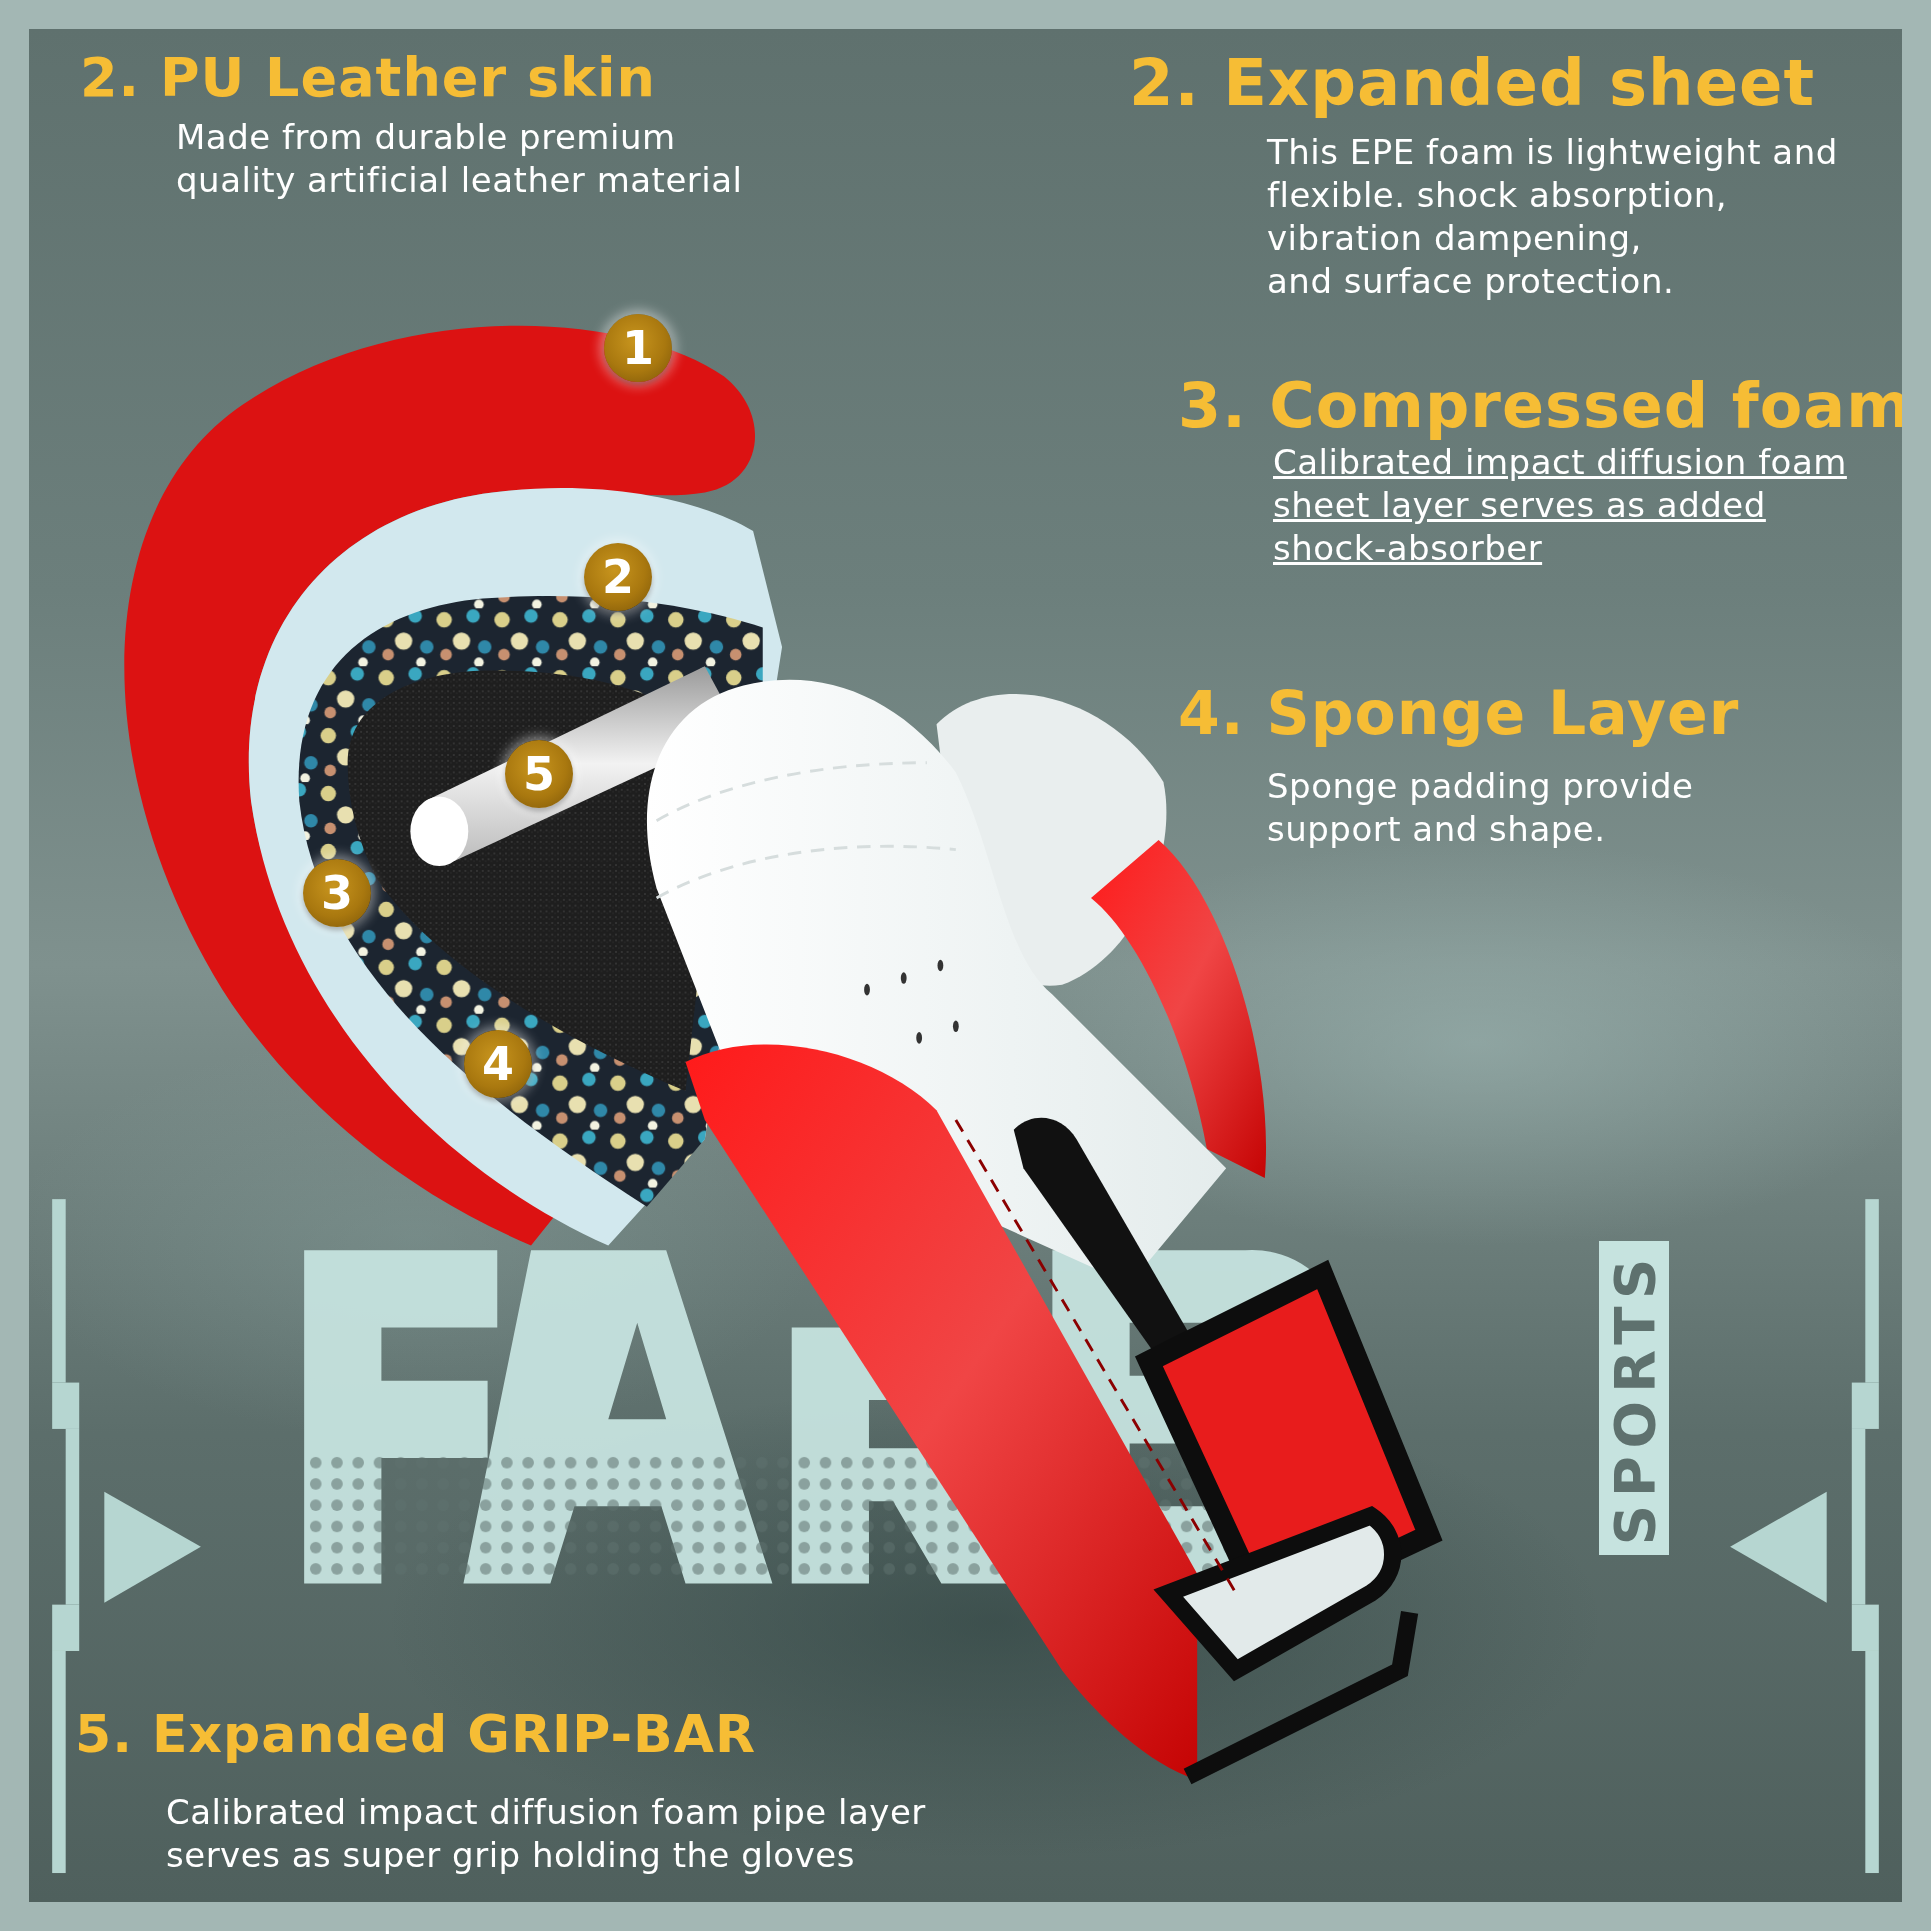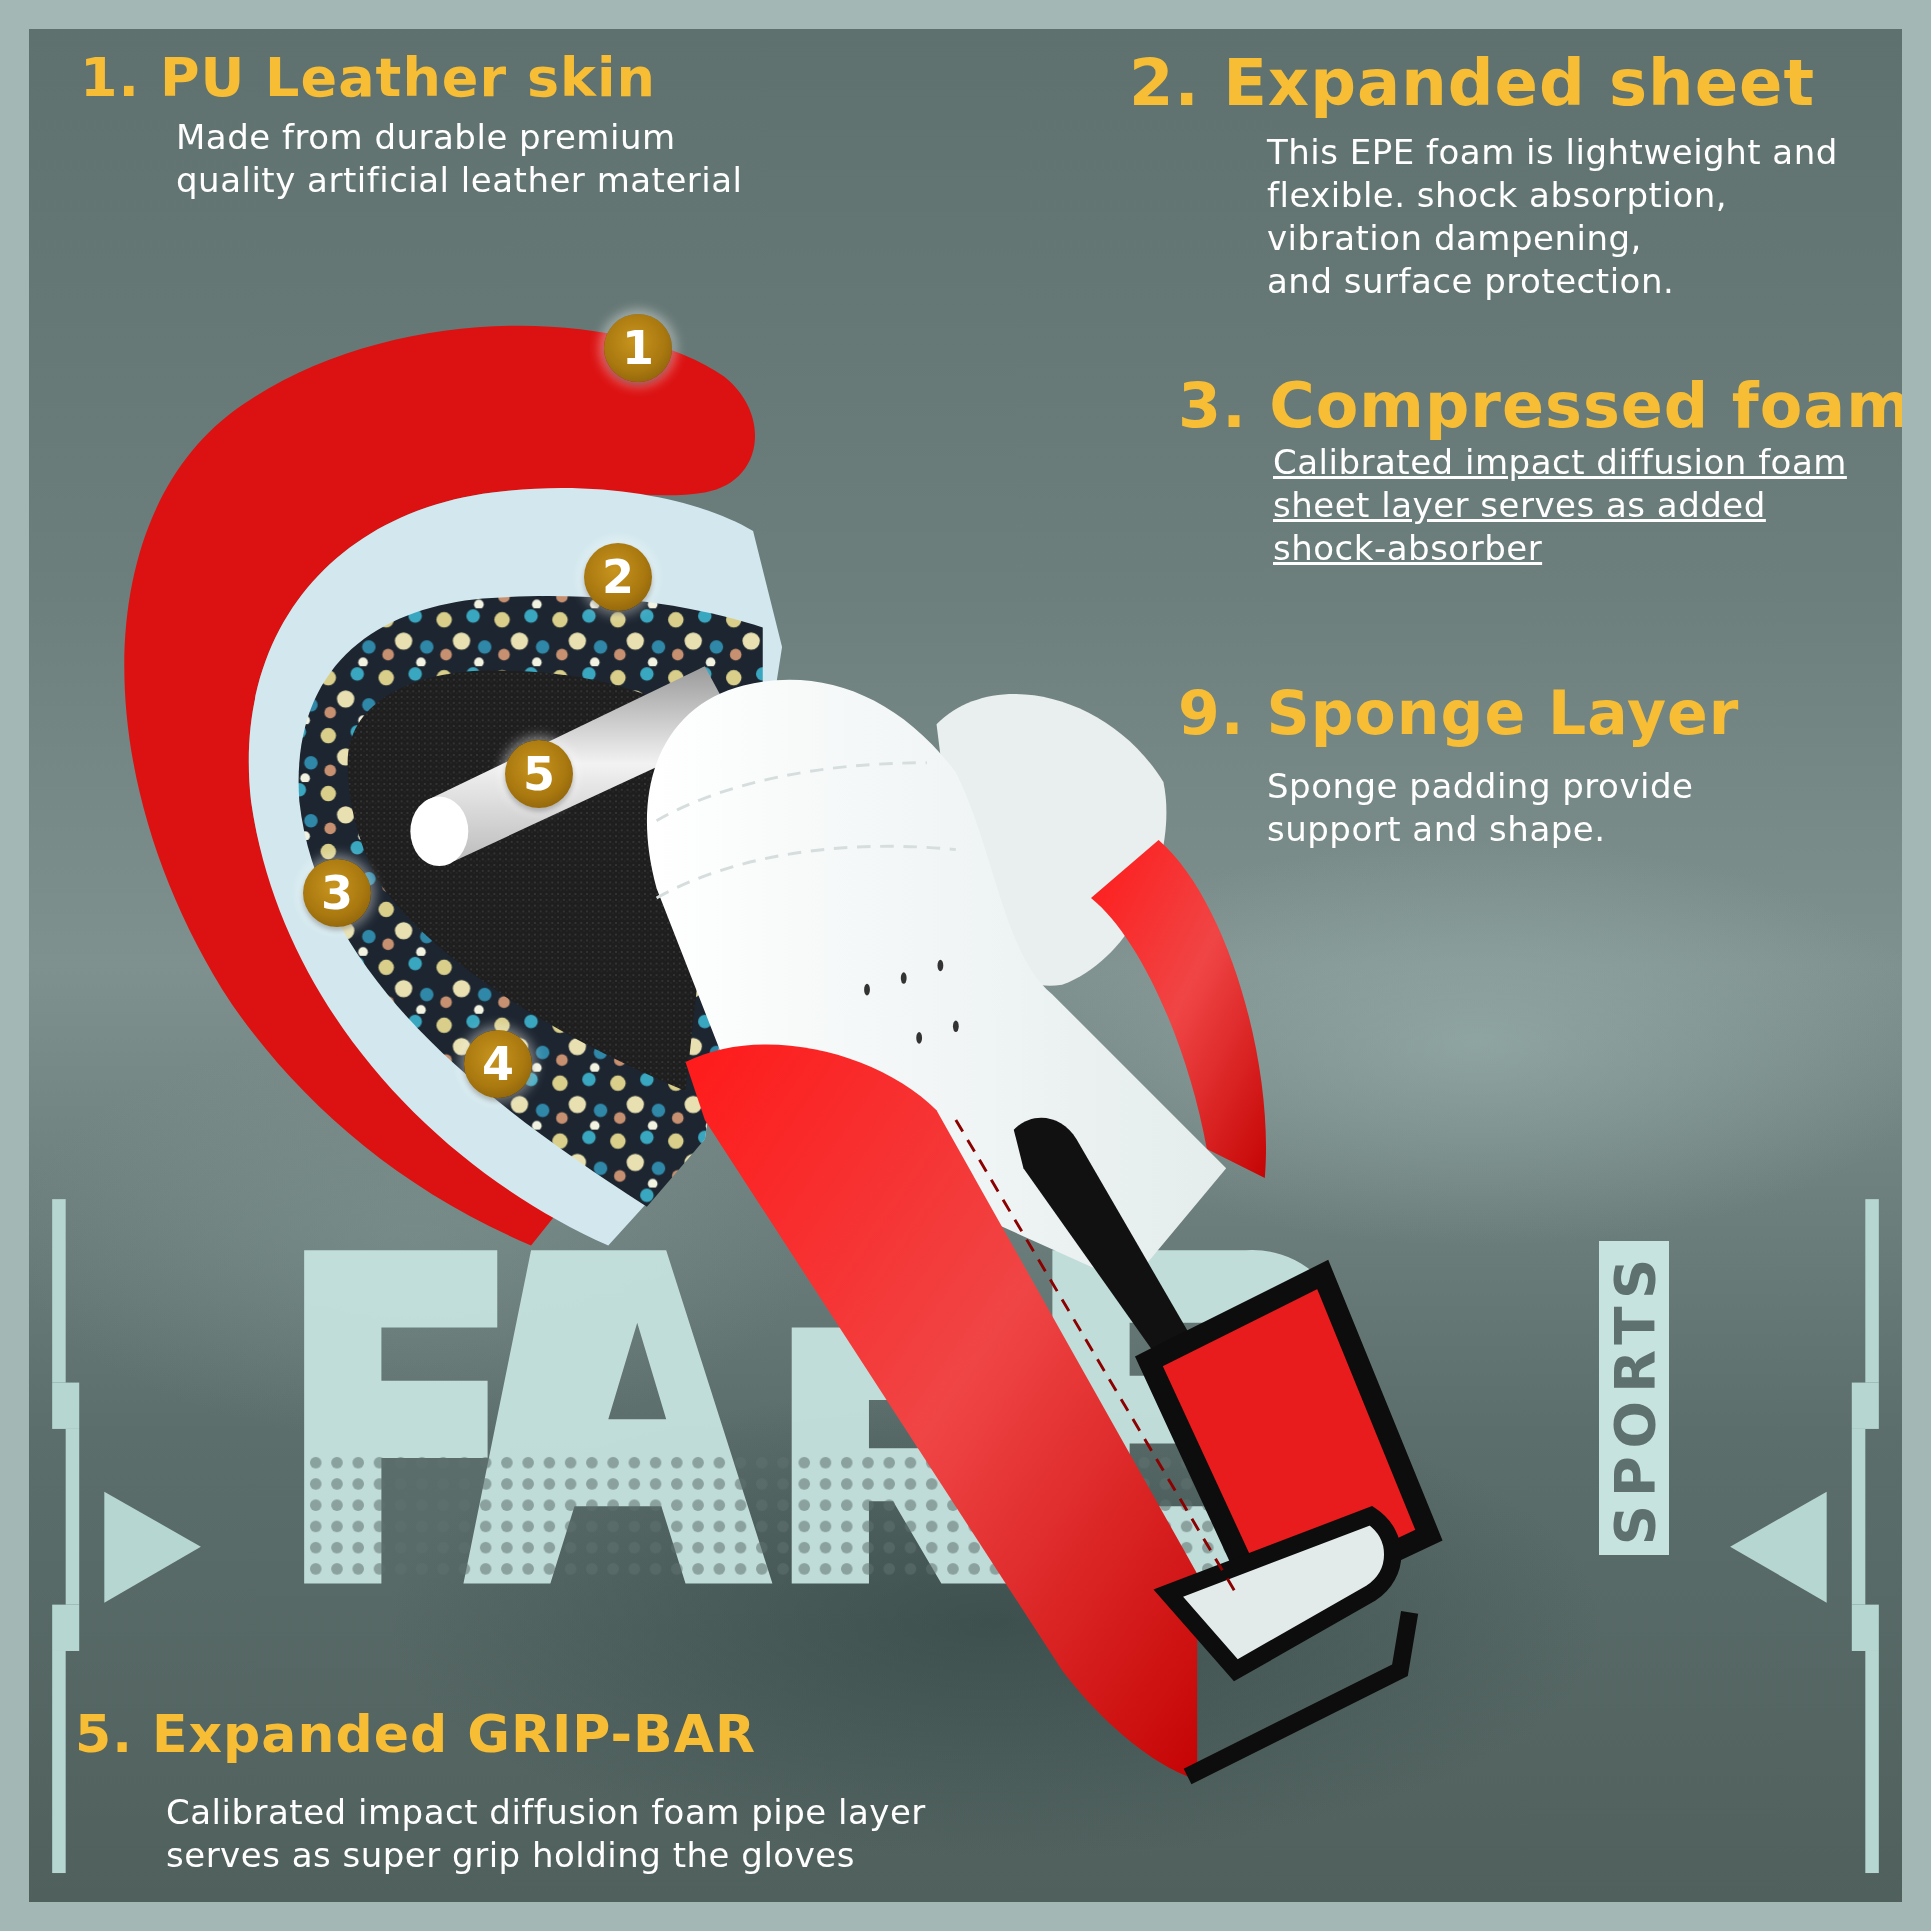--- a/index.html
+++ b/index.html
@@ -155,36 +155,36 @@
   <div class="badge" style="left:476px; top:711px;">
       <span>5</span>
     </div>
   <div class="badge" style="left:274px; top:830px;">
       <span>3</span>
     </div>
   <div class="badge" style="left:435px; top:1001px;">
       <span>4</span>
     </div>
 
-  <div class="heading" style="left:51px; top:17.4px; font-size:54px;">1. PU Leather skin</div>
+  <div class="heading" style="left:51px; top:17.4px; font-size:54px;">2. PU Leather skin</div>
   <div class="desc" style="left:147px; top:87px;">Made from durable premium
 quality artificial leather material</div>
 
   <div class="heading" style="left:1100px; top:17.4px; font-size:64px;">2. Expanded sheet</div>
   <div class="desc" style="left:1238px; top:102px;">This EPE foam is lightweight and
 flexible. shock absorption,
 vibration dampening,
 and surface protection.</div>
 
   <div class="heading" style="left:1149px; top:340px; font-size:62px;">3. Compressed foam</div>
   <div class="desc" style="left:1244px; top:412px;text-decoration:underline;">Calibrated impact diffusion foam
 sheet layer serves as added
 shock-absorber</div>
 
-  <div class="heading" style="left:1149px; top:649px; font-size:60px;">9. Sponge Layer</div>
+  <div class="heading" style="left:1149px; top:649px; font-size:60px;">4. Sponge Layer</div>
   <div class="desc" style="left:1238px; top:736px;">Sponge padding provide
 support and shape.</div>
 
   <div class="heading" style="left:46px; top:1675px; font-size:52px;">5. Expanded GRIP-BAR</div>
   <div class="desc" style="left:137px; top:1762px;">Calibrated impact diffusion foam pipe layer
 serves as super grip holding the gloves</div>
 
 </div>
 
 

